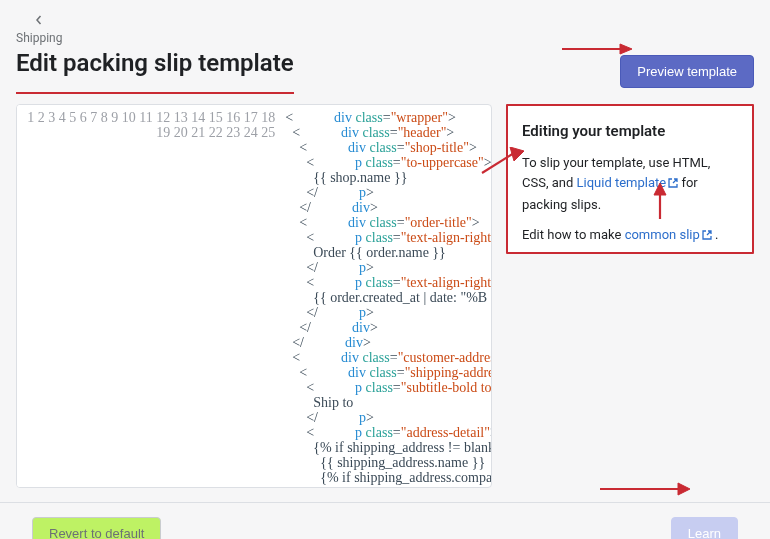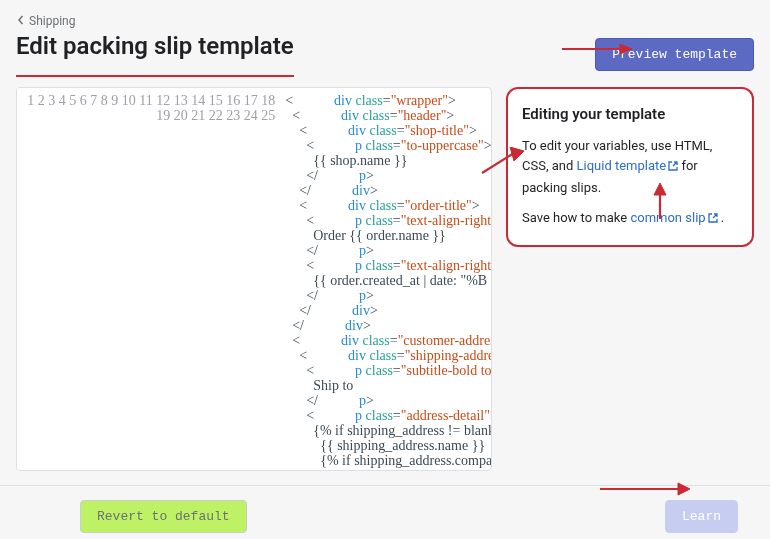--- a/index.html
+++ b/index.html
@@ -29,20 +29,21 @@
   }
   .page { padding: 10px 16px 0; }
   .breadcrumb {
     display: inline-flex;
     align-items: center;
     gap: 3px;
     color: var(--muted);
     font-size: 12px;
     cursor: pointer;
     padding-bottom: 2px;
+    flex-direction: column;
   }
   .breadcrumb svg { width: 10px; height: 10px; stroke: var(--muted); }
   .title-row {
     display: flex;
     justify-content: space-between;
     align-items: center;
     margin-top: 2px;
     margin-bottom: 10px;
   }
   h1.page-title {
@@ -51,22 +52,21 @@
     font-weight: 600;
     border-bottom: 2px solid var(--red);
     padding-bottom: 15px;
   }
   .btn {
     border-radius: 4px;
     font-size: 13px;
     padding: 8px 16px;
     cursor: pointer;
     border: 1px solid transparent;
-    font-family: Liberation Mono, monospace;
-    margin-left: 48px;
+    font-family: Liberation Sans, sans-serif;
   }
   .btn-primary {
     background: var(--accent);
     border-color: var(--accent-border);
     color: #fff;
   }
   .btn-primary-disabled {
     background: #c7cdf1;
     border-color: #c7cdf1;
     color: #fff;
@@ -83,22 +83,22 @@
     border: 1px solid var(--border);
     border-radius: 4px;
     height: 384px;
     overflow: hidden;
     position: relative;
   }
   .sidebar { width: 248px; }
   .help-card {
     background: var(--panel);
     border: 2px solid var(--red);
-    border-radius: 12px;
-    padding: 14px 14px 16px;
+    border-radius: 1px;
+    padding: 14px 14px 6px;
     font-size: 13px;
     line-height: 1.55;
   }
   .help-card h3 {
     margin: 0 0 10px;
     font-size: 15px;
     font-weight: 600;
   }
   .help-card p { margin: 0 0 10px; }
   .help-card p:last-child { margin-bottom: 0; }
@@ -224,26 +224,26 @@
           {{ shipping_address.name }}
           {% if shipping_address.company != blank %}
 </div>
       </div>
     </div>
 
     <div class="sidebar">
       <div class="help-card">
         <h3>Editing your template</h3>
         <p>
-          <span>To edit your variables, use HTML, CSS, and </span><a href="#"><span>Liquid template</span><span class="ext-icon"><svg viewBox="0 0 10 10" fill="none" stroke-width="1.3">
+          <span>To slip your template, use HTML, CSS, and </span><a href="#"><span>Liquid template</span><span class="ext-icon"><svg viewBox="0 0 10 10" fill="none" stroke-width="1.3">
                   <path d="M4 1H1v8h8V6M5 5l4-4M6 1h3v3"></path>
                 </svg></span></a><span> for packing slips.</span>
         </p>
         <p>
-          <span>Save how to make </span><a href="#"><span>common slip</span><span class="ext-icon"><svg viewBox="0 0 10 10" fill="none" stroke-width="1.3">
+          <span>Edit how to make </span><a href="#"><span>common slip</span><span class="ext-icon"><svg viewBox="0 0 10 10" fill="none" stroke-width="1.3">
                   <path d="M4 1H1v8h8V6M5 5l4-4M6 1h3v3"></path>
                 </svg></span></a><span> .</span>
         </p>
       </div>
     </div>
   </div>
 
   <div class="footer">
     <button class="btn btn-secondary">Revert to default</button>
     <button class="btn btn-primary-disabled">Learn</button>

